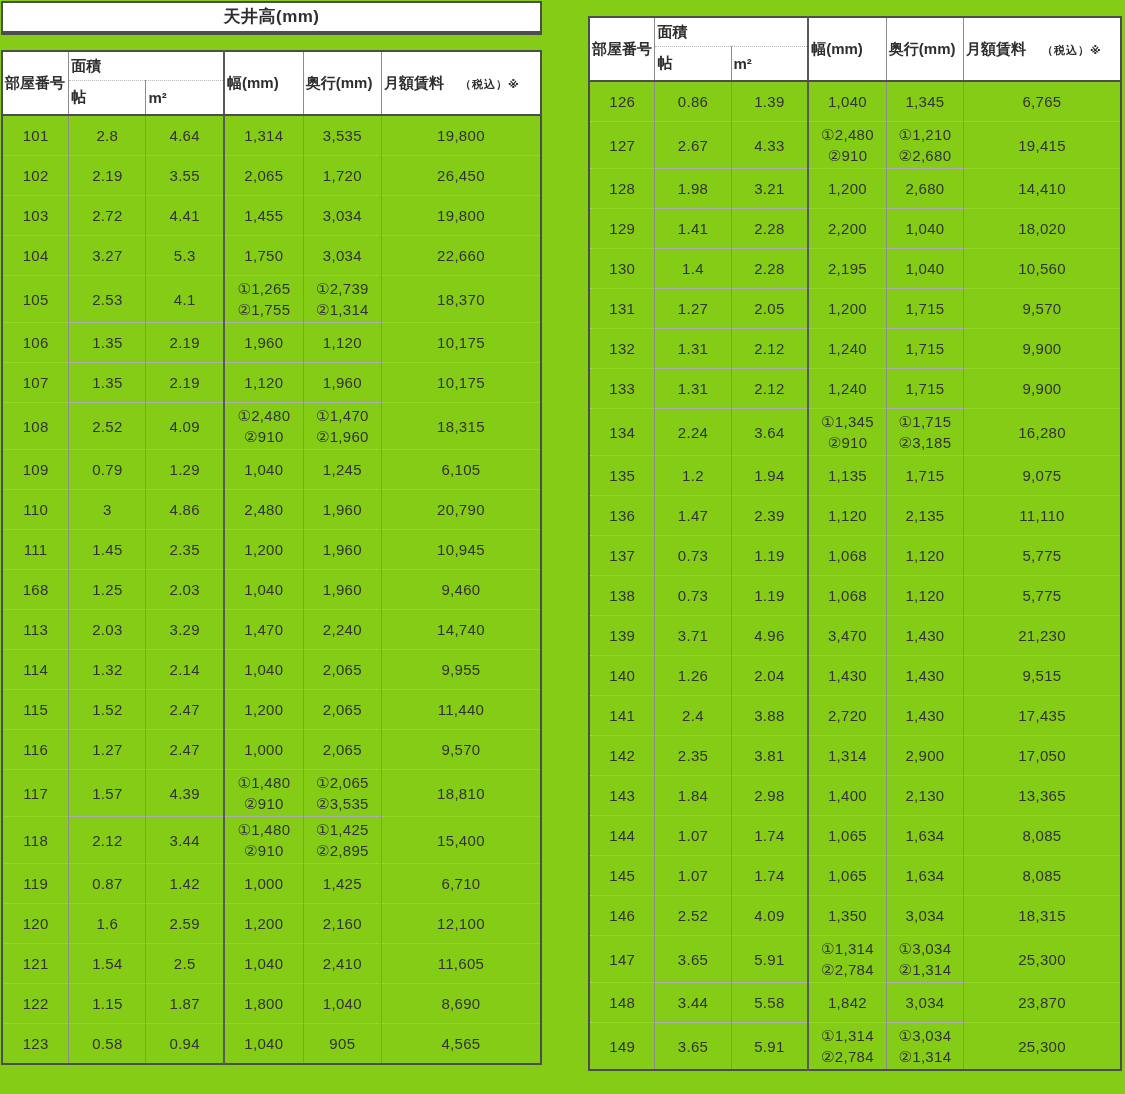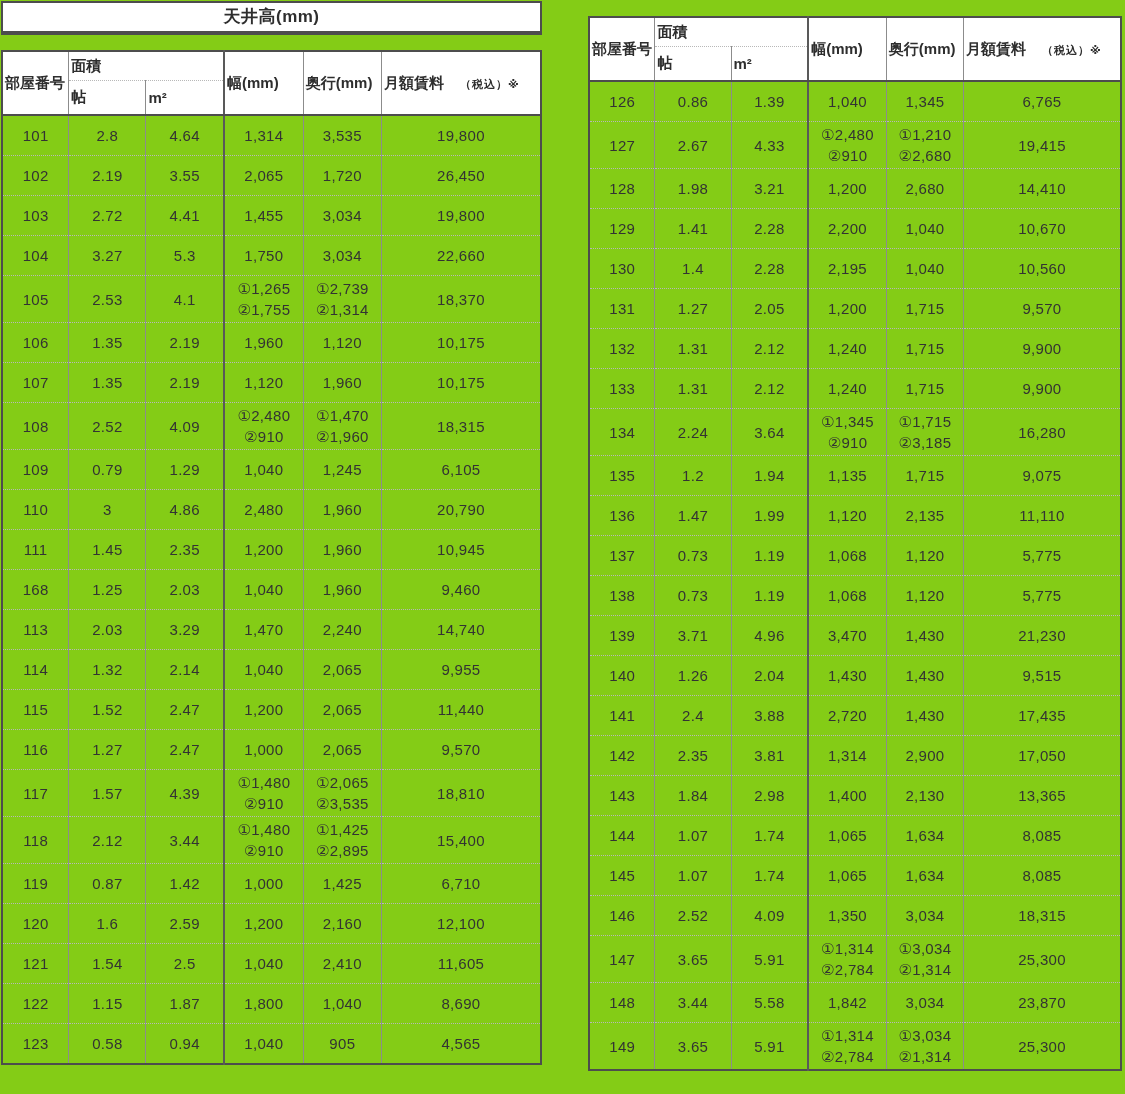--- a/index.html
+++ b/index.html
@@ -376,21 +376,21 @@
             <td>1,200</td>
             <td>2,680</td>
             <td>14,410</td>
           </tr>
           <tr>
             <td>129</td>
             <td>1.41</td>
             <td>2.28</td>
             <td>2,200</td>
             <td>1,040</td>
-            <td>10,670</td>
+            <td>18,020</td>
           </tr>
           <tr>
             <td>130</td>
             <td>1.4</td>
             <td>2.28</td>
             <td>2,195</td>
             <td>1,040</td>
             <td>10,560</td>
           </tr>
           <tr>
@@ -431,21 +431,21 @@
             <td>135</td>
             <td>1.2</td>
             <td>1.94</td>
             <td>1,135</td>
             <td>1,715</td>
             <td>9,075</td>
           </tr>
           <tr>
             <td>136</td>
             <td>1.47</td>
-            <td>1.99</td>
+            <td>2.39</td>
             <td>1,120</td>
             <td>2,135</td>
             <td>11,110</td>
           </tr>
           <tr>
             <td>137</td>
             <td>0.73</td>
             <td>1.19</td>
             <td>1,068</td>
             <td>1,120</td>

